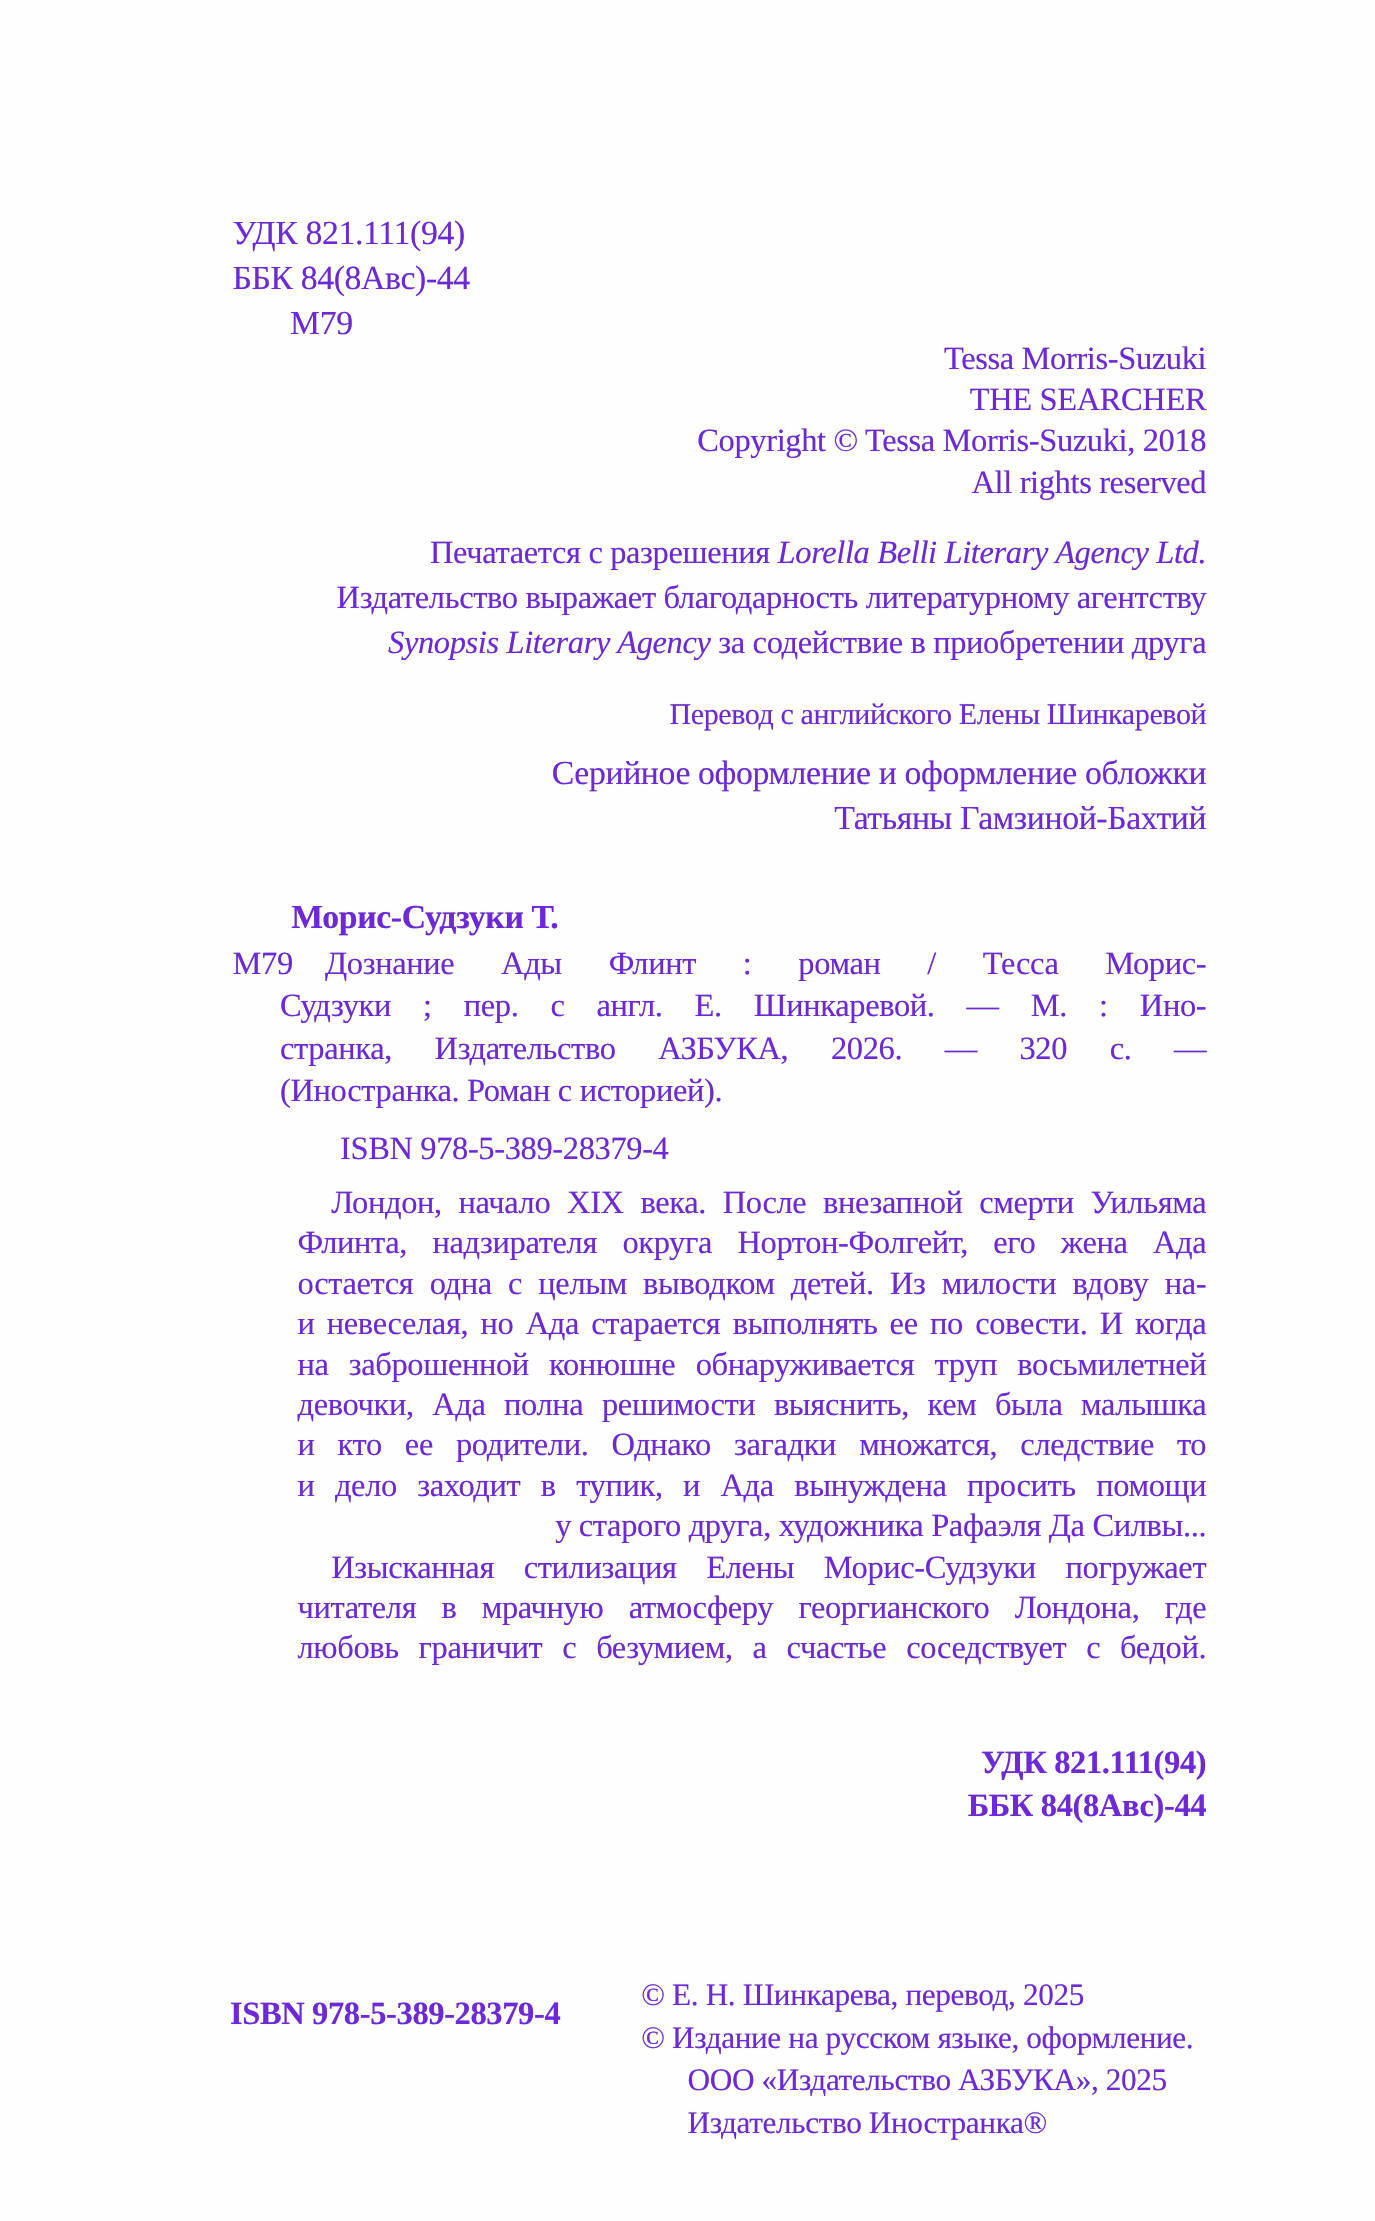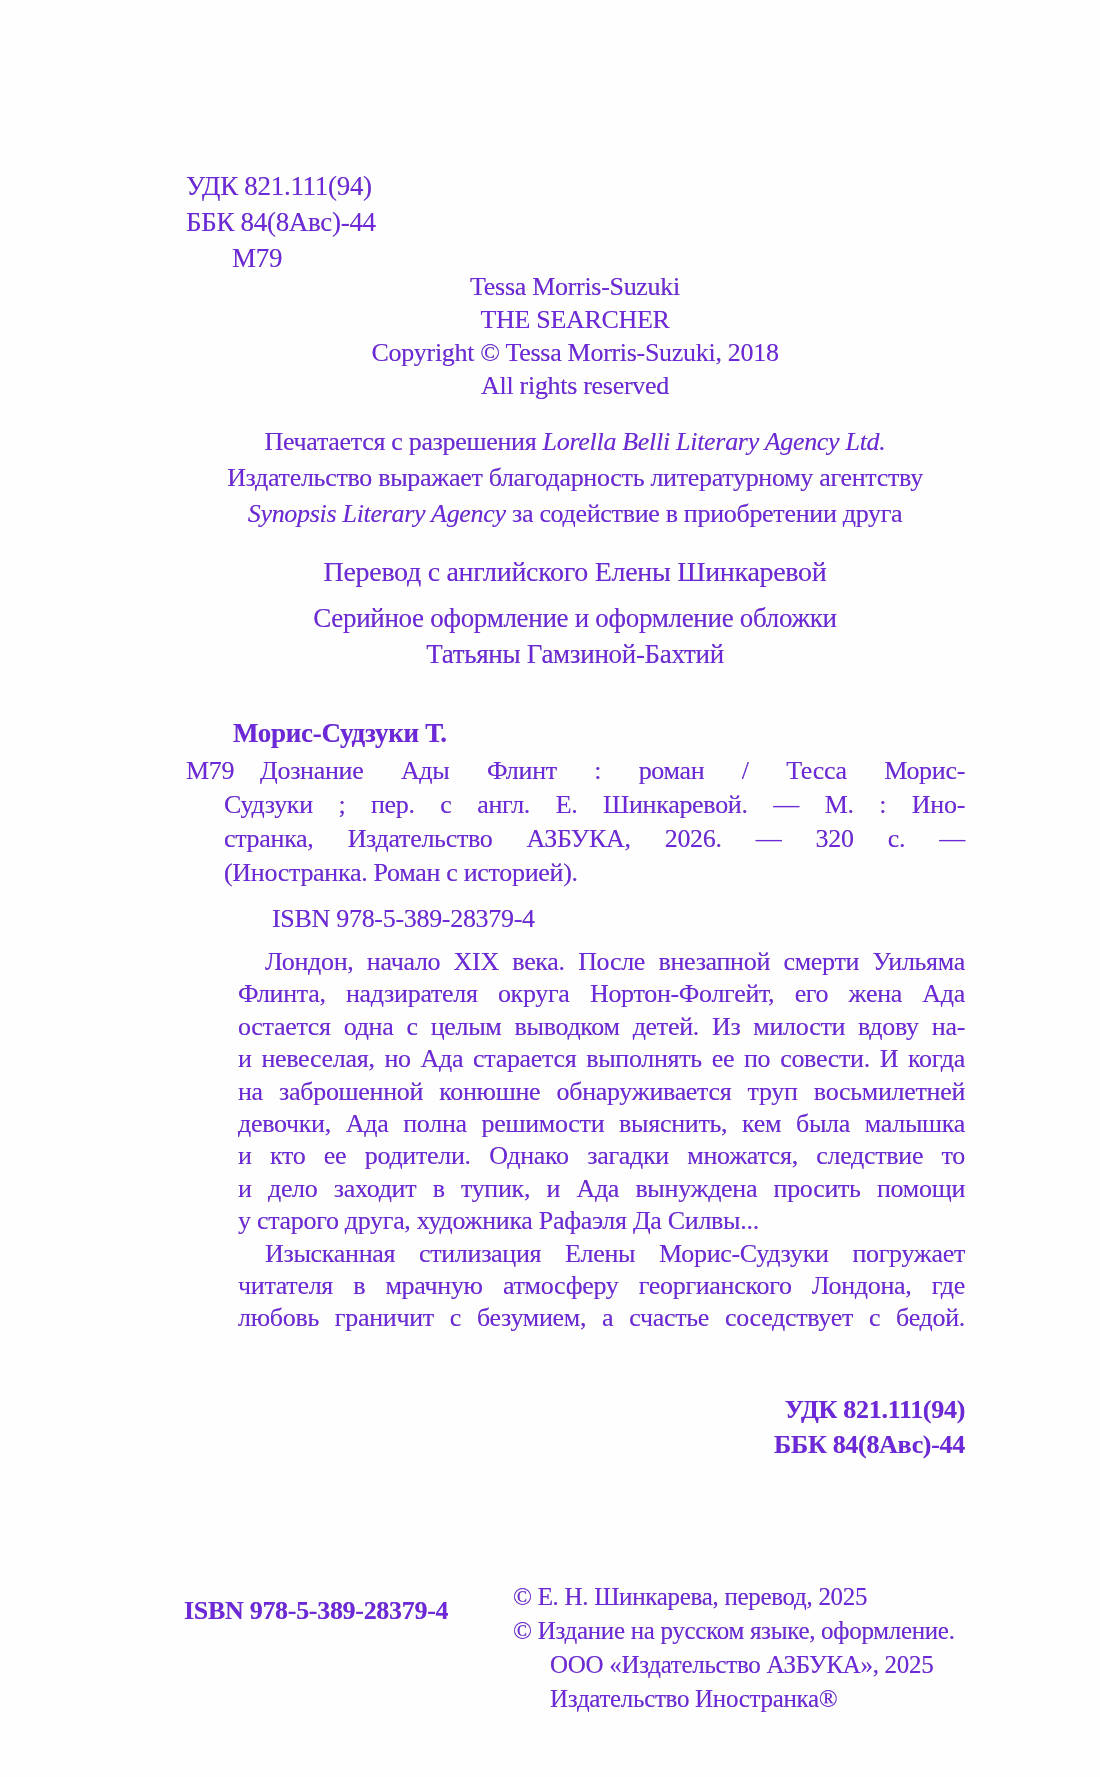--- a/index.html
+++ b/index.html
@@ -18,39 +18,39 @@
     text-shadow: 0 0 0.6px rgba(20,20,20,0.35);
     overflow: hidden;
   }
   .abs { position: absolute; }
 
   
   .top-codes { left: 186px; top: 168px; font-size: 27px; line-height: 36px; }
   .top-codes .m79 { padding-left: 46px; }
 
   
-  .center-col { left: 185px; width: 780px; text-align: center; }
+  .center-col { left: 185px; width: 780px; text-align: right; }
   .original-block { top: 270px; font-size: 26px; line-height: 33px; }
   .permission-block { top: 424px; font-size: 26px; line-height: 36px; }
-  .translation-line { top: 556px; font-size: 28px; line-height: 32px; }
+  .translation-line { top: 556px; font-size: 24px; line-height: 32px; }
   .design-block { top: 600px; font-size: 27px; line-height: 36px; }
 
   
   .bib-heading { left: 233px; top: 718px; font-size: 27px; font-weight: bold; }
   .bib { left: 224px; top: 754px; width: 741px; font-size: 26px; line-height: 34px; }
   .bib .jline { text-align: justify; text-align-last: justify; }
   .bib .first-line { position: relative; padding-left: 36px; }
   .bib .bib-hang { position: absolute; left: -38px; top: 0; }
   .bib .plain { text-align: left; }
   .isbn-mid { left: 272px; top: 904px; font-size: 26px; }
 
   
   .annotation { left: 238px; top: 946px; width: 727px; font-size: 26px; line-height: 32.4px; }
   .annotation .jline { text-align: justify; text-align-last: justify; }
-  .annotation .lline { text-align: left; }
+  .annotation .lline { text-align: right; }
   .annotation .indent { padding-left: 27px; }
 
   
   .bottom-codes { right: 135px; top: 1392px; font-size: 26px; line-height: 35px; font-weight: bold; text-align: right; }
 
   
   .copyright-block { left: 513px; top: 1580px; font-size: 25px; line-height: 34px; white-space: nowrap; }
   .copyright-block .cindent { padding-left: 37px; }
 
   .isbn-bottom { left: 184px; top: 1596px; font-size: 26px; font-weight: bold; }

